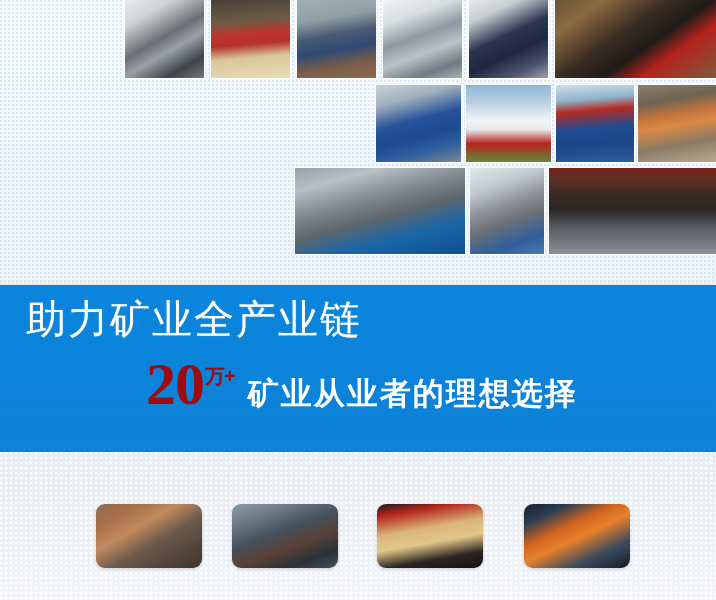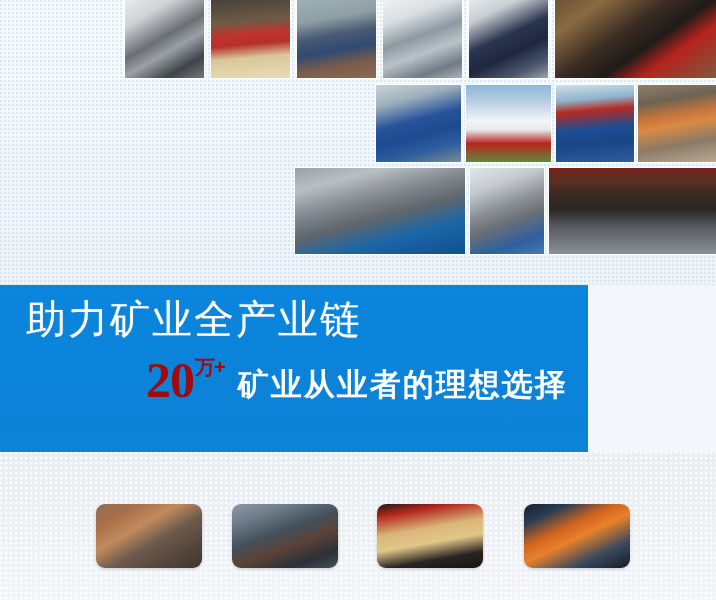--- a/index.html
+++ b/index.html
@@ -34,41 +34,41 @@
     position:absolute; overflow:hidden;
     background-color:#b9c3cb;
     background-repeat:no-repeat;
     background-size:cover;
     background-position:center;
     box-shadow:0 0 0 1px rgba(255,255,255,.9);
   }
 
   
   .banner {
-    position:absolute; left:0; top:285px; width:588px; height:167px;
+    position:absolute; left:0; top:285px; width:716px; height:167px;
     background:linear-gradient(180deg,#0b85dd 0%,#0a83da 45%,#0d82d6 100%);
     overflow:hidden;
   }
   .banner-l1 {
     position:absolute; left:26px; top:14px;
     font-size:40px; line-height:1;
     color:#ffffff;
     letter-spacing:2px;
     font-weight:400;
     white-space:nowrap;
     text-shadow:0 0 1px rgba(255,255,255,.45);
   }
   .banner-l2 {
     position:absolute; left:146px; top:72px;
     white-space:nowrap;
     display:flex; align-items:flex-end;
   }
   .num {
     font-family:"Liberation Serif","DejaVu Serif",serif;
-    font-size:50px; line-height:.92;
+    font-size:60px; line-height:.92;
     font-weight:700;
     color:#9e0b10;
     letter-spacing:-1px;
   }
   .sup {
     font-size:20px; line-height:1;
     font-weight:700;
     color:#9e0b10;
     position:relative; top:-26px; left:1px;
     letter-spacing:-1px;

